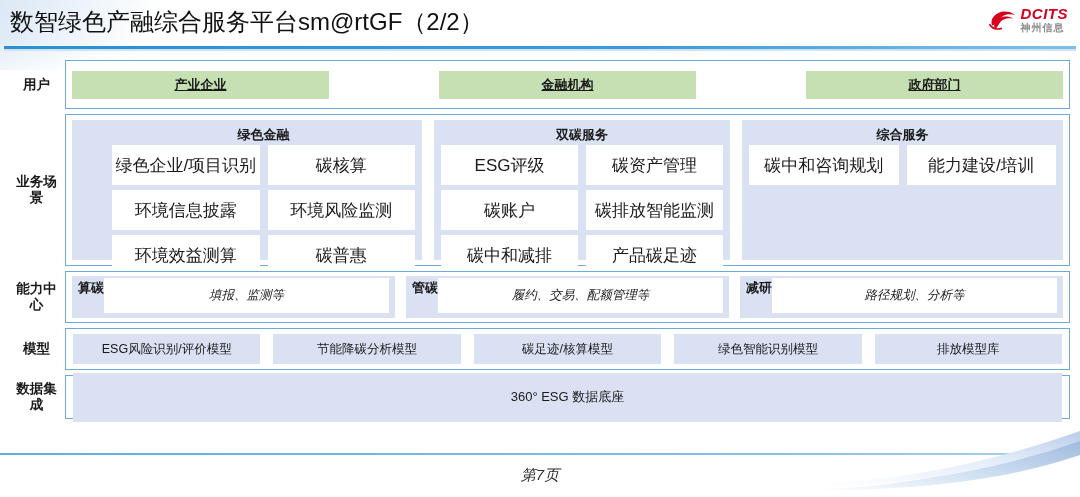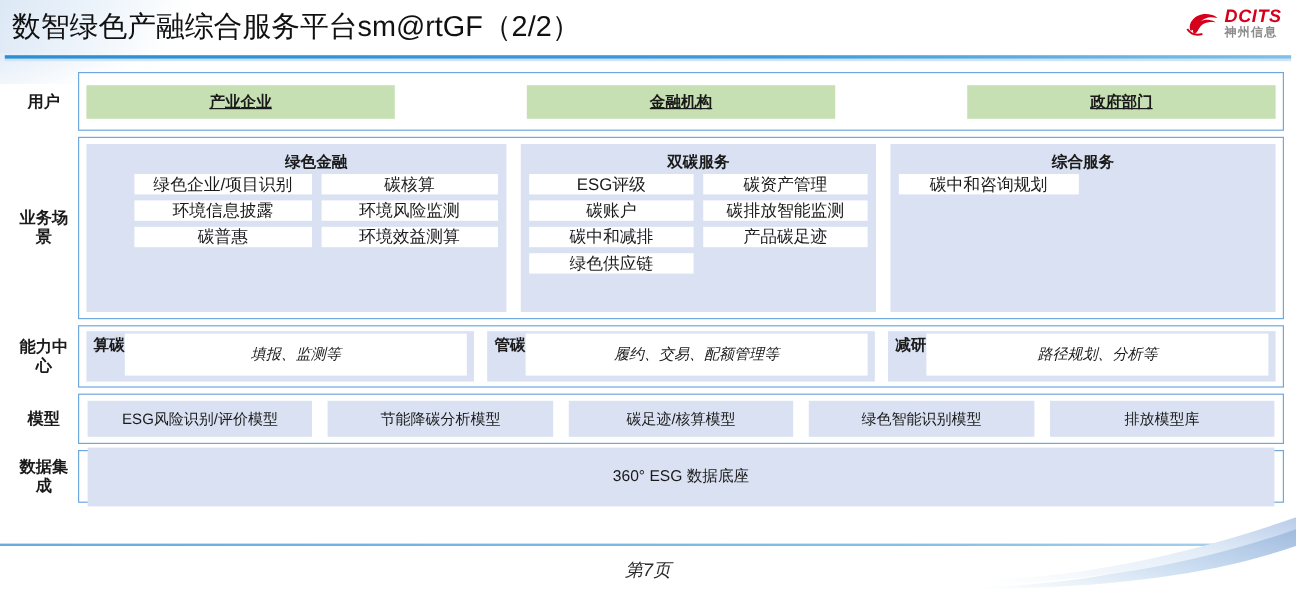--- a/index.html
+++ b/index.html
@@ -104,23 +104,23 @@
   .bizcol.c1 { flex: 0 0 350px; padding-left: 40px; }
   .bizcol.c2 { flex: 0 0 296px; }
   .bizcol.c3 { flex: 1 1 auto; }
   .bizhead {
     text-align: center; font-size: 13px; font-weight: bold; color: #1a1a1a;
     height: 21px; line-height: 21px;
   }
   .bizitems { display: flex; flex-wrap: wrap; gap: 5px 8px; align-content: flex-start; }
   .bizitem {
     background: #ffffff;
-    height: 17px;
-    display: flex; align-items: center; justify-content: center;
-    font-size: 14px; color: #1a1a1a;
+    height: 40px;
+    display: flex; align-items: center; justify-content: center;
+    font-size: 17px; color: #1a1a1a;
     white-space: nowrap;
   }
   .bizcol.c1 .bizitem { flex: 0 0 calc(50% - 4px); }
   .bizcol.c2 .bizitem { flex: 0 0 calc(50% - 4px); }
   .bizcol.c3 .bizitem { flex: 0 0 calc(50% - 4px); }
 
   
   .row-cap .panel { height: 52px; padding: 4px 6px; gap: 11px; }
   .capcol {
     flex: 1 1 0;
@@ -200,42 +200,43 @@
       <div class="rowlabel">业务场景</div>
       <div class="panel">
 
         <div class="bizcol c1">
           <div class="bizhead">绿色金融</div>
           <div class="bizitems">
             <div class="bizitem">绿色企业/项目识别</div>
             <div class="bizitem">碳核算</div>
             <div class="bizitem">环境信息披露</div>
             <div class="bizitem">环境风险监测</div>
+            <div class="bizitem">环境效益测算</div>
             <div class="bizitem">碳普惠</div>
-            <div class="bizitem">环境效益测算</div>
           </div>
         </div>
 
         <div class="bizcol c2">
           <div class="bizhead">双碳服务</div>
           <div class="bizitems">
             <div class="bizitem">ESG评级</div>
             <div class="bizitem">碳资产管理</div>
             <div class="bizitem">碳账户</div>
             <div class="bizitem">碳排放智能监测</div>
             <div class="bizitem">碳中和减排</div>
             <div class="bizitem">产品碳足迹</div>
             <div class="bizitem">绿色供应链</div>
           </div>
         </div>
 
         <div class="bizcol c3">
           <div class="bizhead">综合服务</div>
           <div class="bizitems">
             <div class="bizitem">碳中和咨询规划</div>
+            <div class="bizitem">能力建设/培训</div>
           </div>
         </div>
 
       </div>
     </div>
 
     <div class="row row-cap">
       <div class="rowlabel">能力中心</div>
       <div class="panel">
         <div class="capcol">

